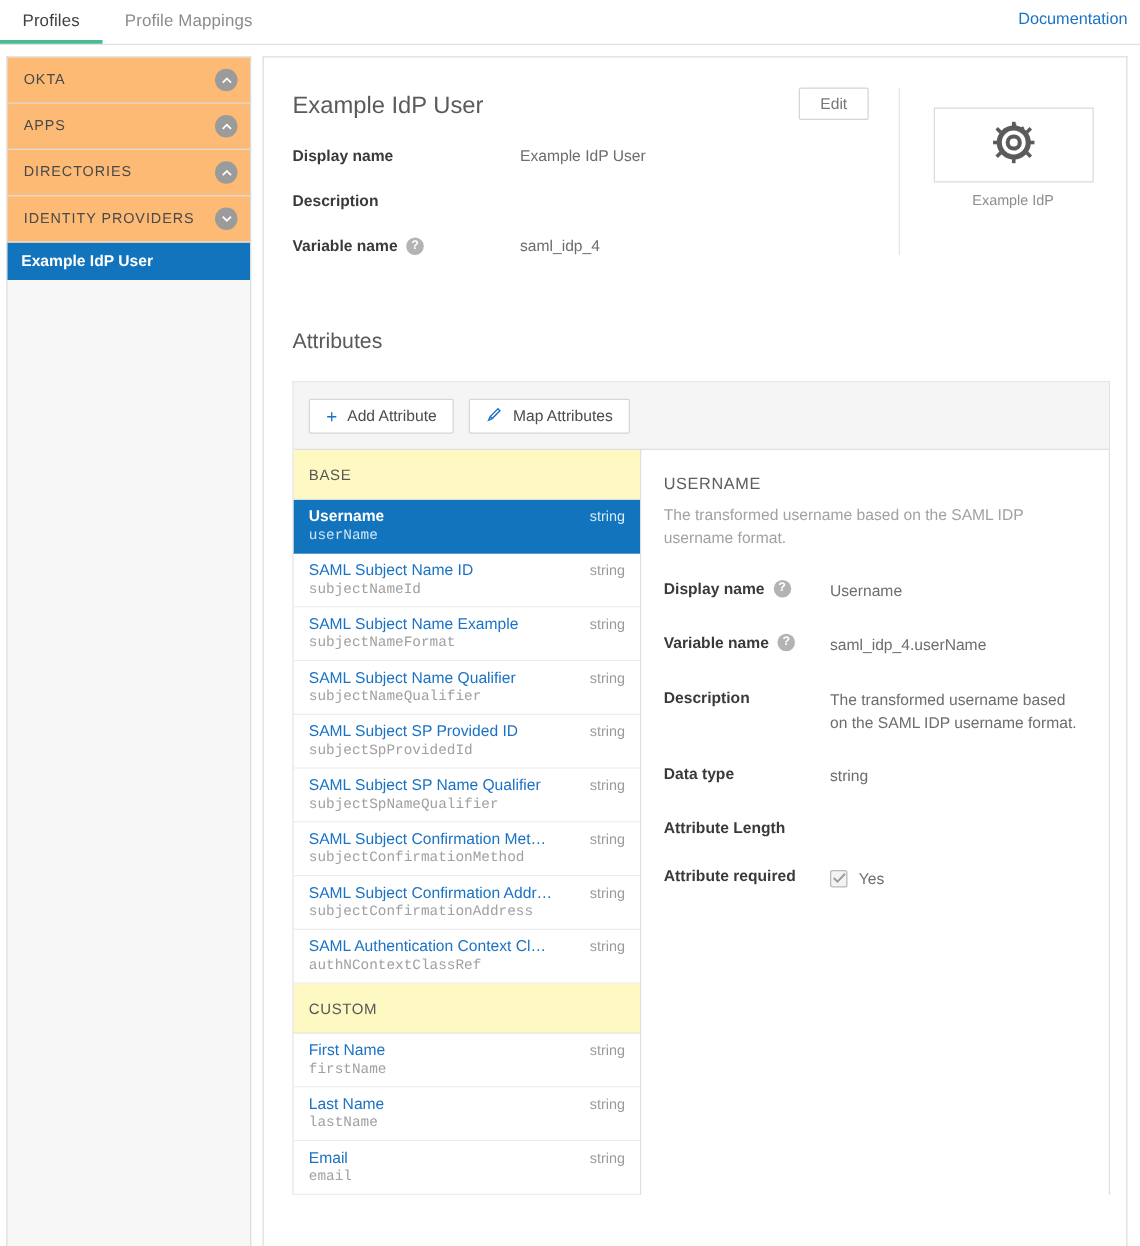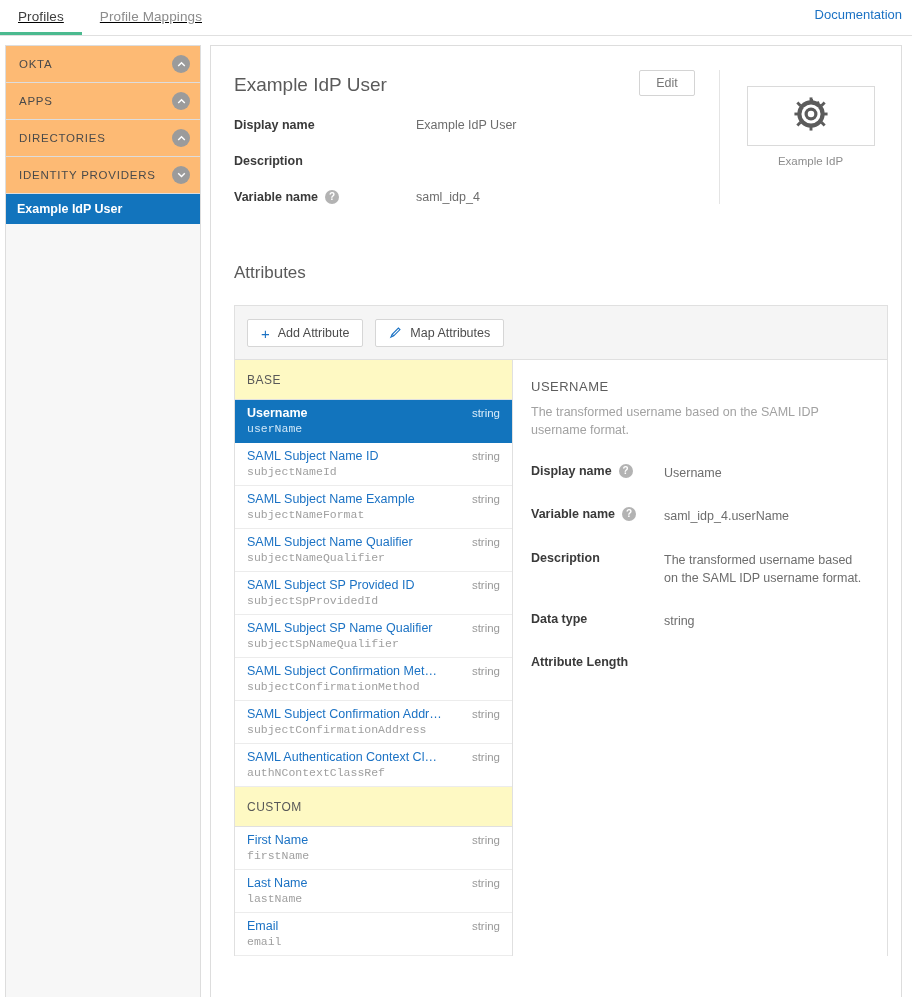--- a/index.html
+++ b/index.html
@@ -15,21 +15,21 @@
   
   .topbar {
     position: relative;
     height: 36px;
     background: #ffffff;
     border-bottom: 1px solid #e0e0e0;
     display: flex;
     align-items: flex-start;
     padding: 0;
   }
-  .tabs { display: flex; text-decoration: underline; }
+  .tabs { display: flex; }
   .tab {
     padding: 9px 18px 10px 18px;
     font-size: 13.5px;
     color: #8c8c8c;
     cursor: pointer;
     position: relative;
     letter-spacing: .1px;
   }
   .tab.active { color: #3f3f3f; }
   .tab.active:after {
@@ -611,20 +611,31 @@
           <div class="drow">
             <div class="dlbl">Data type</div>
             <div class="dval">string</div>
           </div>
 
           <div class="drow">
             <div class="dlbl">Attribute Length</div>
             <div class="dval"></div>
           </div>
 
+          <div class="drow">
+            <div class="dlbl">Attribute required</div>
+            <div class="dval chk-wrap">
+              <span class="cbox">
+                <svg width="11" height="9" viewBox="0 0 11 9">
+                    <path d="M1 4.4 L4 7.4 L10 1" fill="none" stroke="#9b9b9b" stroke-width="1.5"></path>
+                  </svg>
+              </span>
+              <span>Yes</span>
+            </div>
+          </div>
 
         </div>
 
       </div>
     </div>
 
   </div>
 </div>
 
 </body></html>

